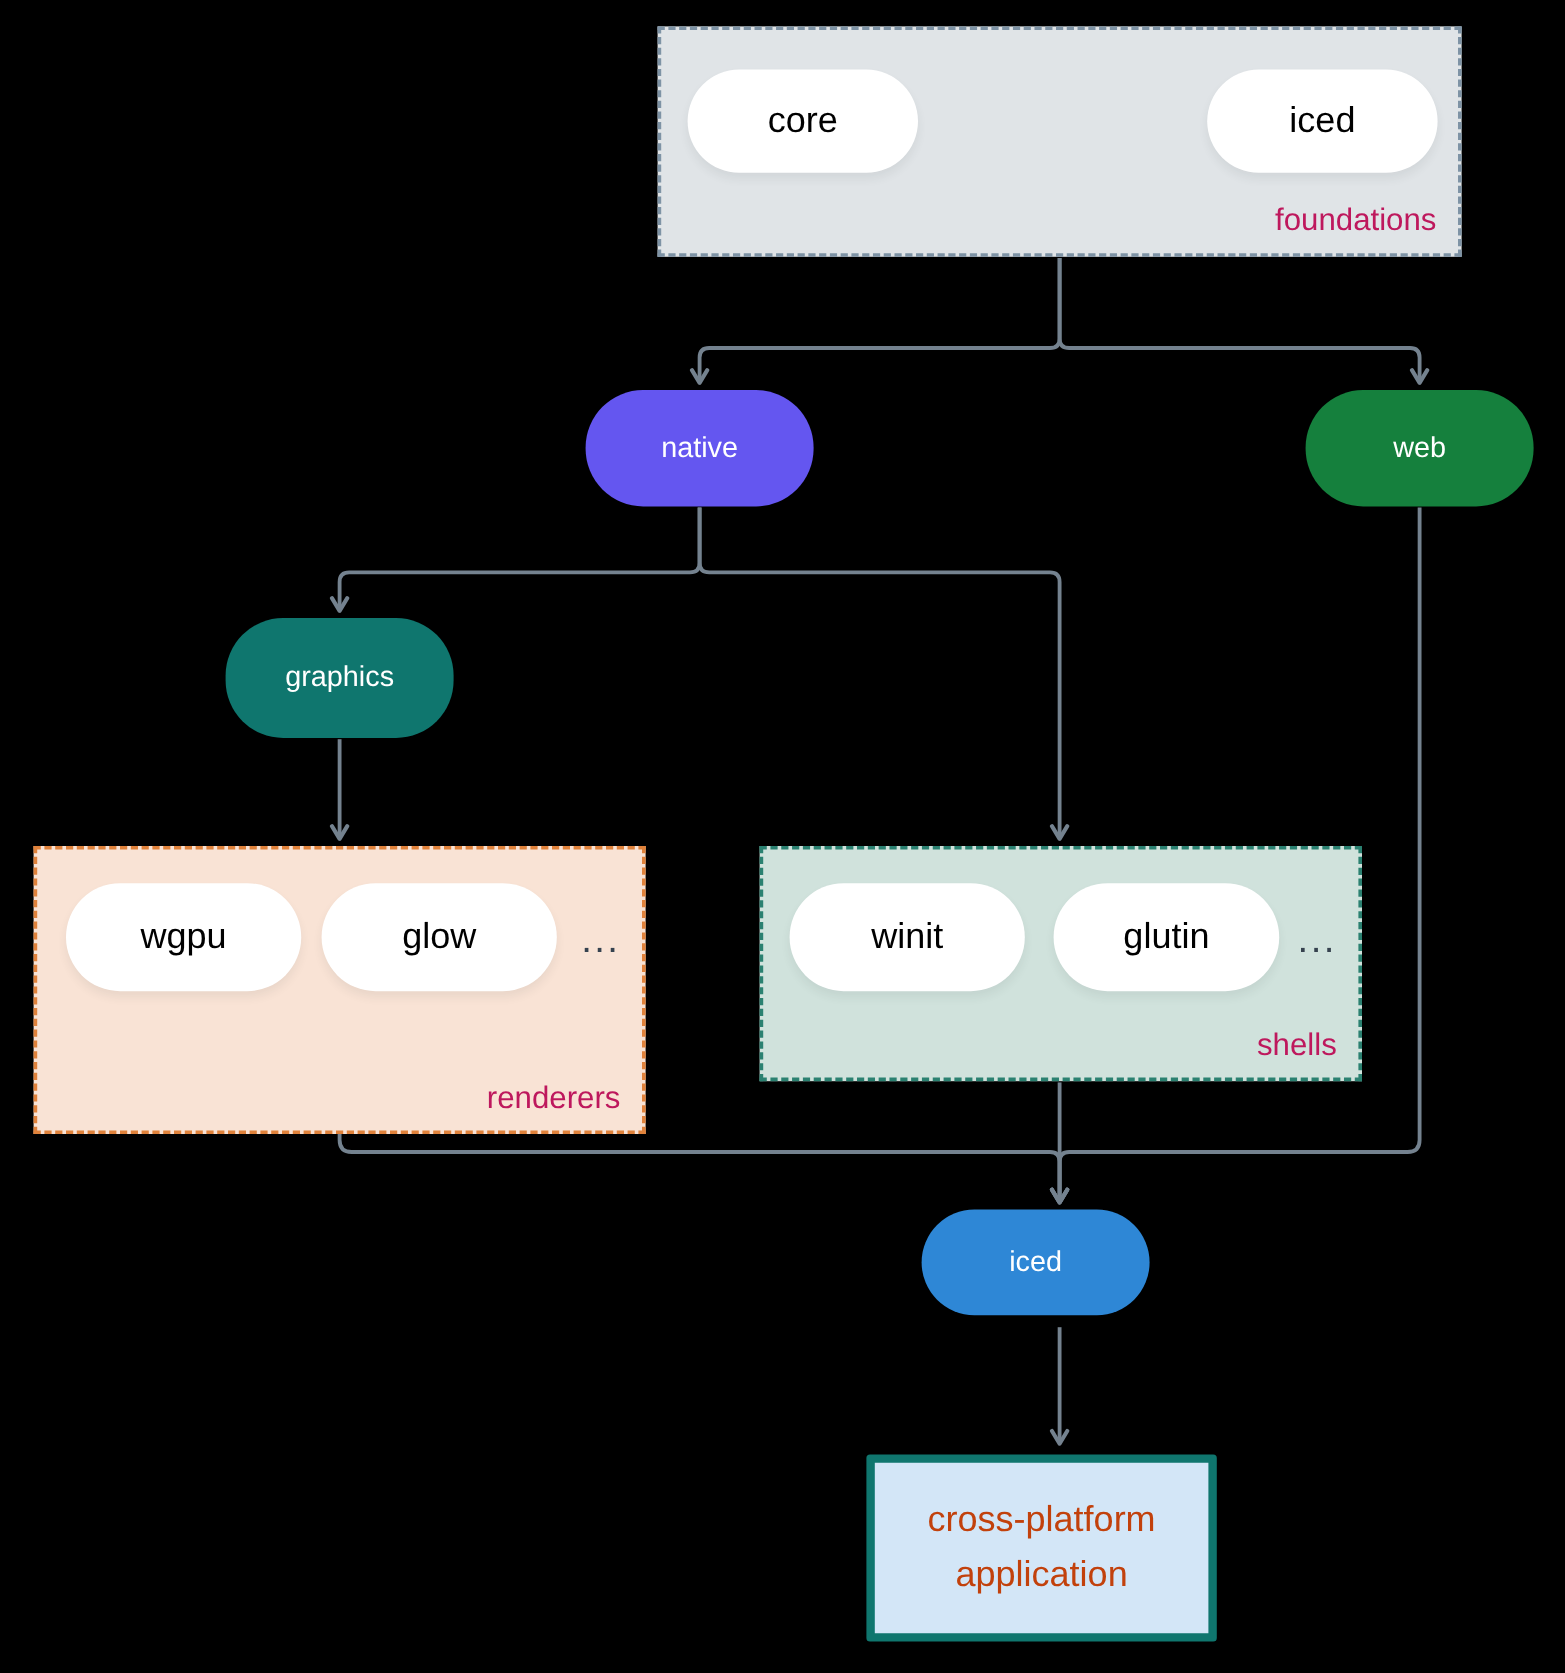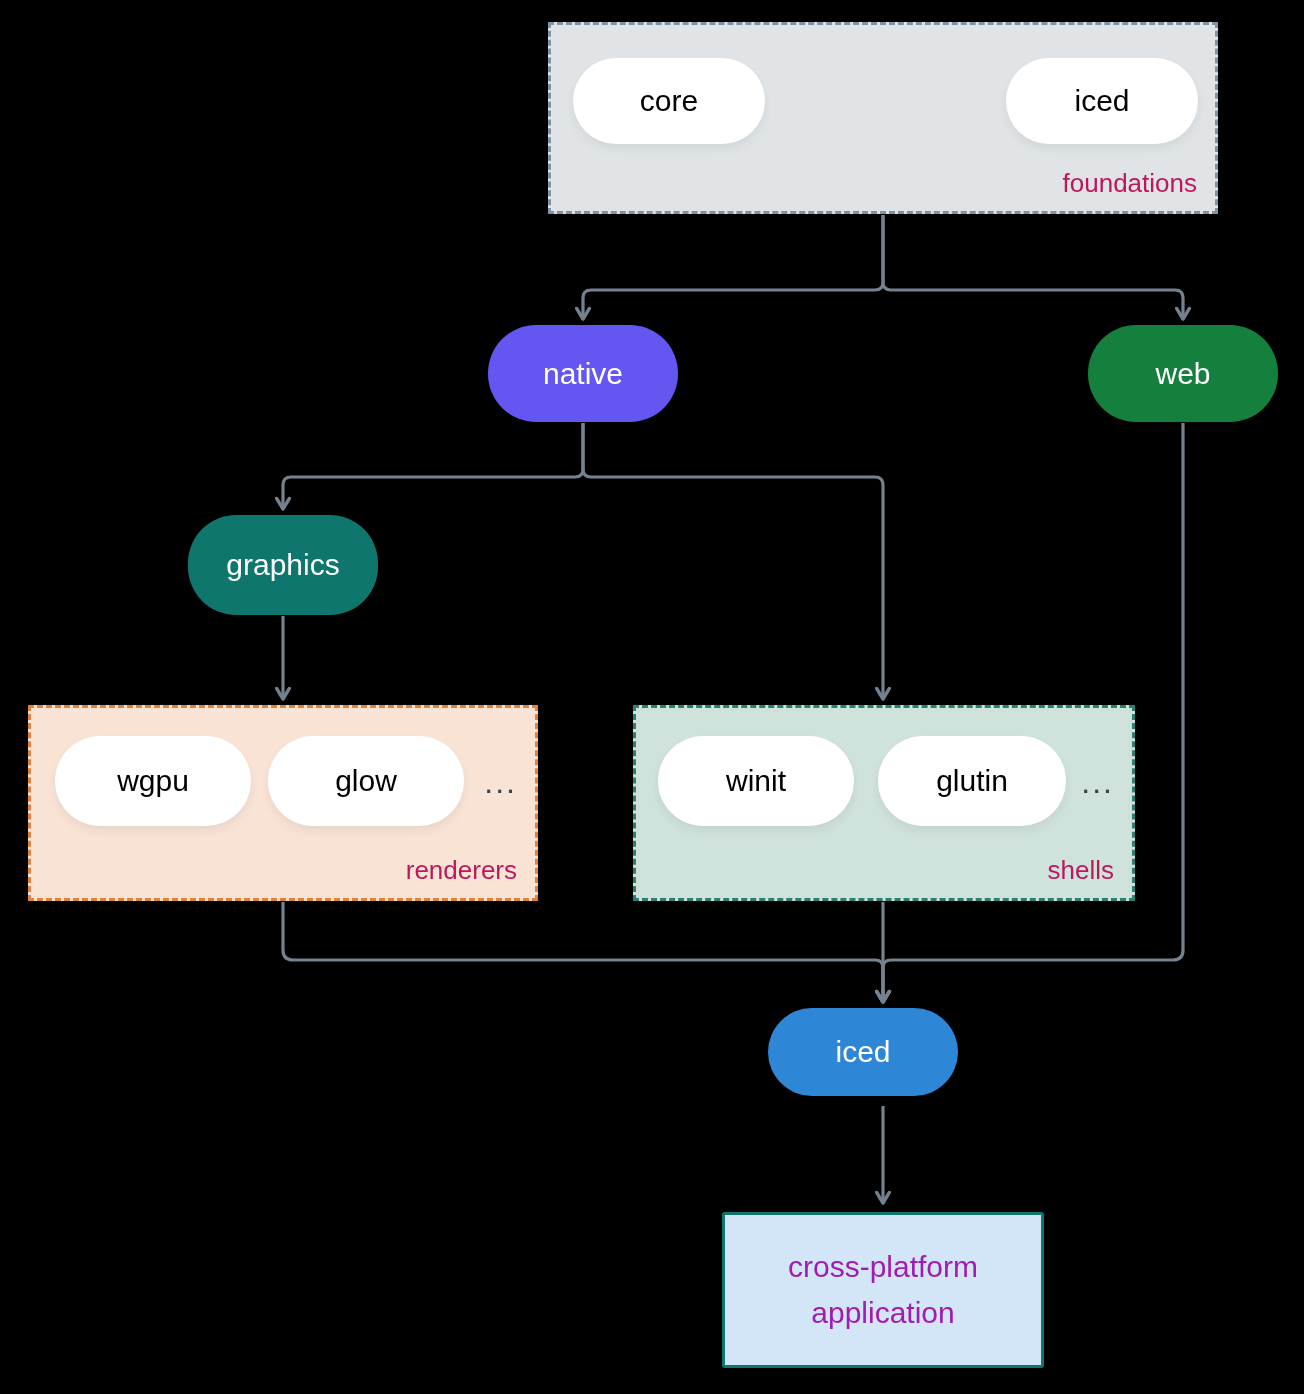--- a/index.html
+++ b/index.html
@@ -13,21 +13,21 @@
   }
   #wires { position: absolute; inset: 0; }
 
   .group {
     position: absolute;
     border: 3px dashed #8096a6;
     box-sizing: border-box;
   }
   .group.foundations { left: 548px; top: 22px; width: 670px; height: 192px;
     background: #e0e4e7; border-color: #7e93a5; }
-  .group.renderers { left: 28px; top: 705px; width: 510px; height: 196px;
+  .group.renderers { left: 28px; top: 705px; width: 510px; height: 240px;
     background: #f9e3d5; border-color: #e0823b; }
   .group.shells { left: 633px; top: 705px; width: 502px; height: 196px;
     background: #d0e2dc; border-color: #2b8171; }
 
   .pill {
     position: absolute;
     background: #ffffff;
     border-radius: 999px;
     display: flex; align-items: center; justify-content: center;
     color: #000000;
@@ -45,37 +45,37 @@
     color: #36424f;
     font-size: 32px;
     letter-spacing: 2px;
   }
 
   .tag {
     position: absolute;
     border-radius: 48px;
     display: flex; align-items: center; justify-content: center;
     color: #ffffff;
-    font-size: 30px;
+    font-size: 24px;
   }
   .tag.native { left: 488px; top: 325px; width: 190px; height: 97px; background: #6456f0; }
   .tag.web    { left: 1088px; top: 325px; width: 190px; height: 97px; background: #15803d; }
   .tag.graphics { left: 188px; top: 515px; width: 190px; height: 100px; background: #0f766e; }
   .tag.iced   { left: 768px; top: 1008px; width: 190px; height: 88px; background: #2e87d6; }
 
   .app-box {
     position: absolute;
-    left: 722px; top: 1212px; width: 322px; height: 156px;
+    left: 722px; top: 1212px; width: 292px; height: 156px;
     background: #d3e6f7;
-    border: 3px solid #0f766e;
+    border: 7px solid #0f766e;
     border-radius: 3px;
     box-sizing: border-box;
     display: flex; flex-direction: column;
     align-items: center; justify-content: center;
-    color: #a21caf;
+    color: #c2410c;
     font-size: 30px;
     line-height: 46px;
     text-align: center;
   }
 </style>
 </head>
 <body>
 
 <div id="canvas">
 

